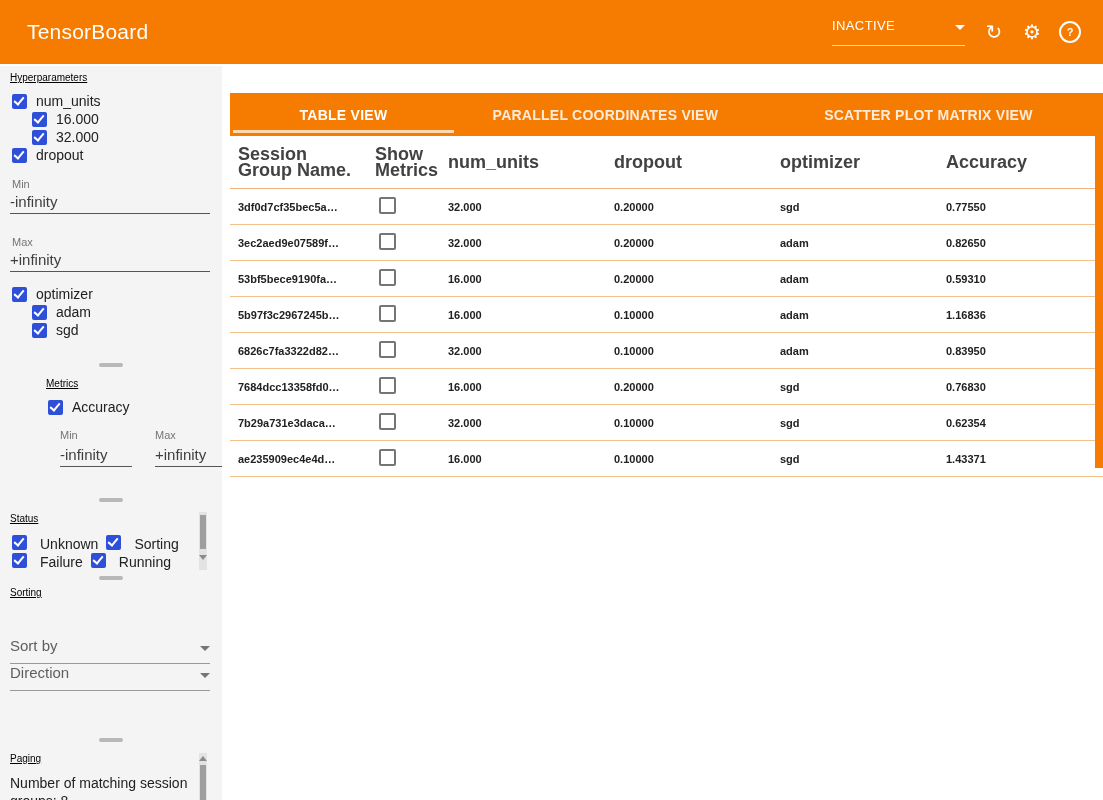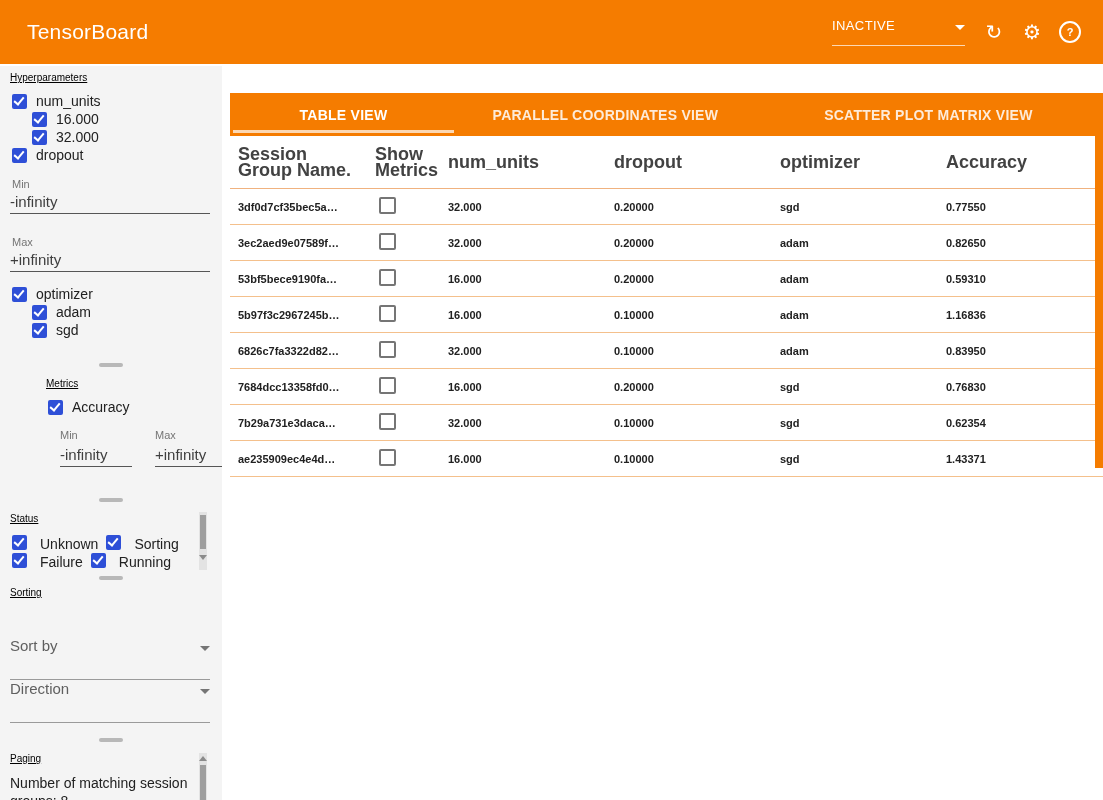--- a/index.html
+++ b/index.html
@@ -38,21 +38,21 @@
   .field-label.mt-lg{margin-top:22px;}
   .field-value{display:block;margin:2px 0 0 10px;width:200px;border:none;border-bottom:1px solid #555;background:transparent;font-family:inherit;font-size:15px;color:#3f3f3f;padding:0 0 3px 0;outline:none;}
   .mm-row{display:flex;margin:13px 0 0 24px;gap:23px;}
   .mfield .field-label{margin:0;}
   .mfield .field-value{margin:4px 0 0 0;width:72px;}
   .mfield.second .field-value{width:68px;}
   .status-items{display:flex;flex-wrap:wrap;margin:8px 0 0 12px;width:192px;}
   .status-item{display:flex;align-items:flex-start;height:18px;margin-right:8px;gap:13px;cursor:pointer;}
   .drag-handle{position:absolute;left:99px;width:24px;height:4px;border-radius:2px;background:#b8b8b8;cursor:row-resize;}
   .dh1{top:297px;}.dh2{top:432px;}.dh3{top:510px;}.dh4{top:672px;}
-  .dropdown{margin-left:10px;width:200px;display:flex;align-items:flex-end;justify-content:space-between;border-bottom:1px solid #9a9a9a;padding-bottom:24px;cursor:pointer;}
+  .dropdown{margin-left:10px;width:200px;display:flex;align-items:flex-end;justify-content:space-between;border-bottom:1px solid #9a9a9a;padding-bottom:8px;cursor:pointer;}
   .dd-text{font-size:15px;color:#5f5f5f;line-height:18px;}
   .caret-g{width:0;height:0;border-left:5px solid transparent;border-right:5px solid transparent;border-top:5px solid #757575;margin-bottom:4px;}
   .dd1{margin-top:36px;}
   .dd2{}
   .paging-text{margin:7px 0 0 10px;width:182px;font-size:14px;line-height:18px;color:#212121;}
   .sb{position:absolute;width:8px;background:#e3e3e3;}
   .sb-status{left:199px;top:446px;height:58px;}
   .sb-paging{left:199px;top:687px;height:47px;}
   .sb-thumb{position:absolute;left:1px;width:6px;background:#9e9e9e;cursor:pointer;}
   .sb-status .sb-thumb{top:3px;height:34px;}

